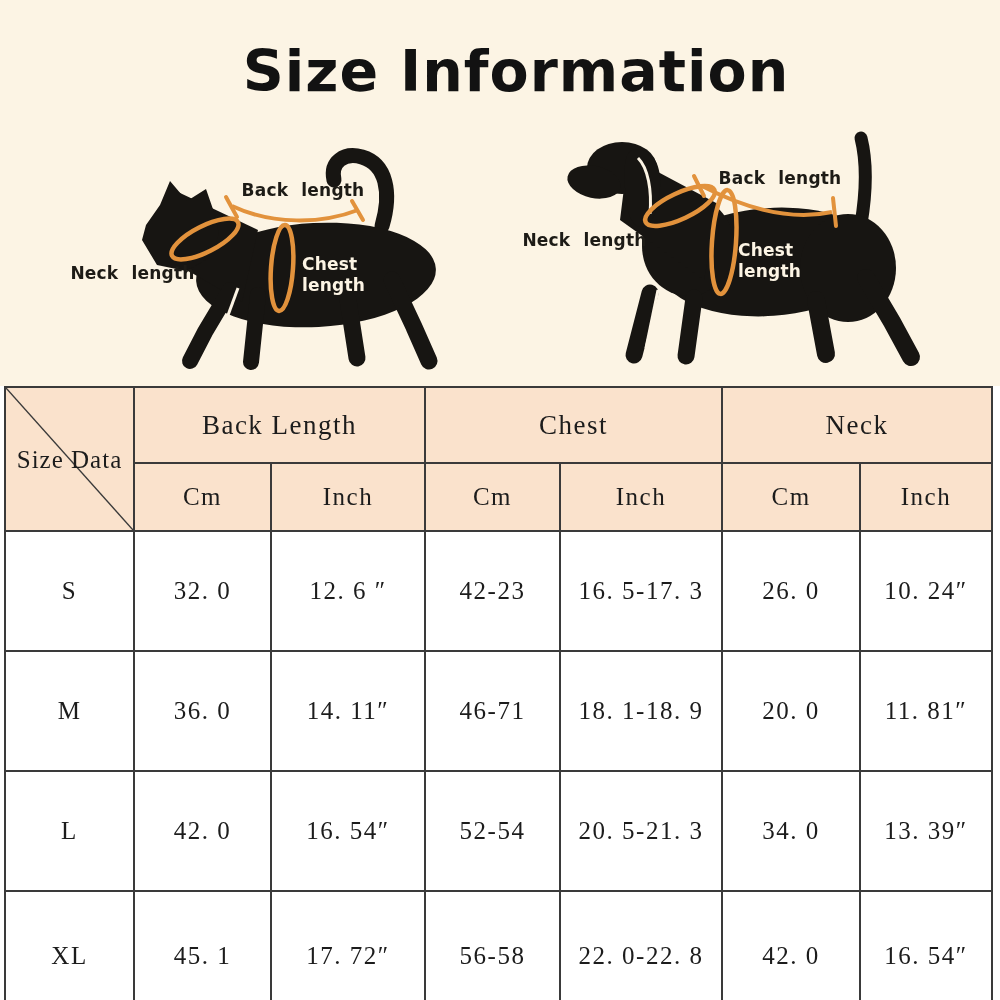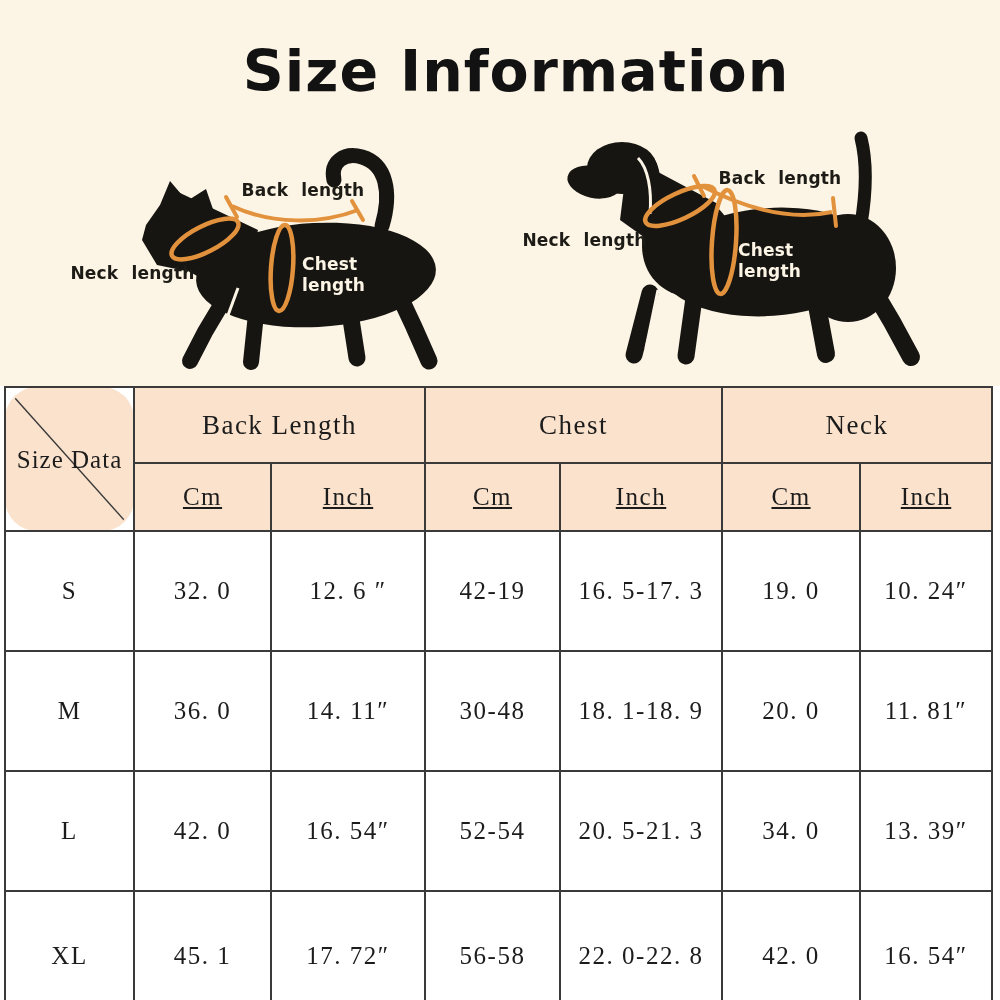--- a/index.html
+++ b/index.html
@@ -45,23 +45,23 @@
     font-family:"Liberation Serif","DejaVu Serif",serif;color:#1c1c1c;
   }
   .size-table th,.size-table td{
     border:2px solid var(--border);
     text-align:center;vertical-align:middle;
     font-weight:normal;letter-spacing:1.5px;
     padding:0;overflow:hidden;
   }
   .size-table thead th{background:var(--header-bg);}
   .tr-group th{font-size:27px;height:74px;}
-  .tr-units th{font-size:25px;height:66px;text-decoration:underline;}
+  .tr-units th{font-size:25px;height:66px;}
   .size-table tbody tr{height:120px;font-size:25px;}
-  .corner-cell{position:relative;border-radius:32px;}
+  .corner-cell{position:relative;}
   .corner-cell svg{position:absolute;left:0;top:0;width:100%;height:100%;}
   .corner-cell .corner-label{
     position:relative;z-index:1;font-size:25px;letter-spacing:1px;
   }
 </style>
 </head>
 <body>
 
 <div class="page">
 
@@ -161,30 +161,30 @@
         <th>Inch</th>
         <th>Cm</th>
         <th>Inch</th>
       </tr>
     </thead>
     <tbody>
       <tr>
         <td>S</td>
         <td>32. 0</td>
         <td>12. 6 ″</td>
-        <td>42-19</td>
+        <td>42-23</td>
         <td>16. 5-17. 3</td>
-        <td>19. 0</td>
+        <td>26. 0</td>
         <td>10. 24″</td>
       </tr>
       <tr>
         <td>M</td>
         <td>36. 0</td>
         <td>14. 11″</td>
-        <td>30-48</td>
+        <td>46-71</td>
         <td>18. 1-18. 9</td>
         <td>20. 0</td>
         <td>11. 81″</td>
       </tr>
       <tr>
         <td>L</td>
         <td>42. 0</td>
         <td>16. 54″</td>
         <td>52-54</td>
         <td>20. 5-21. 3</td>

